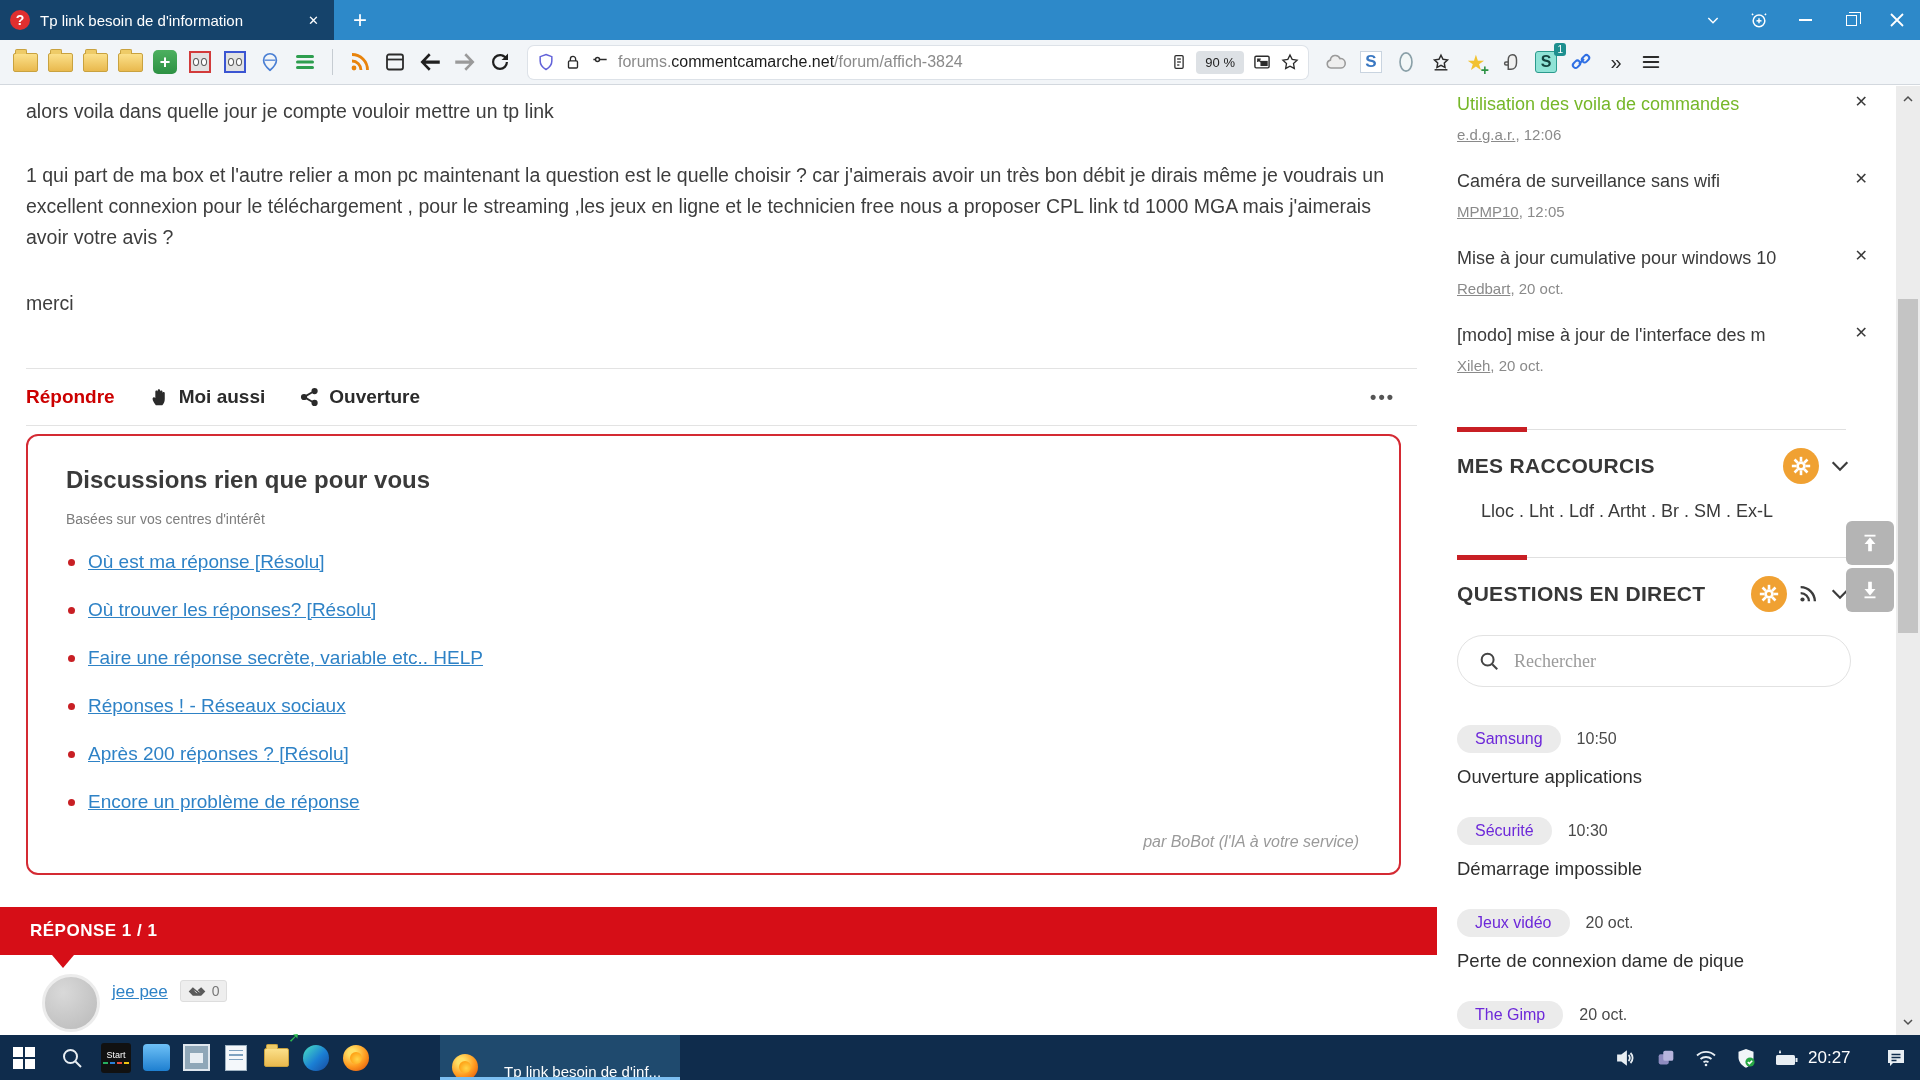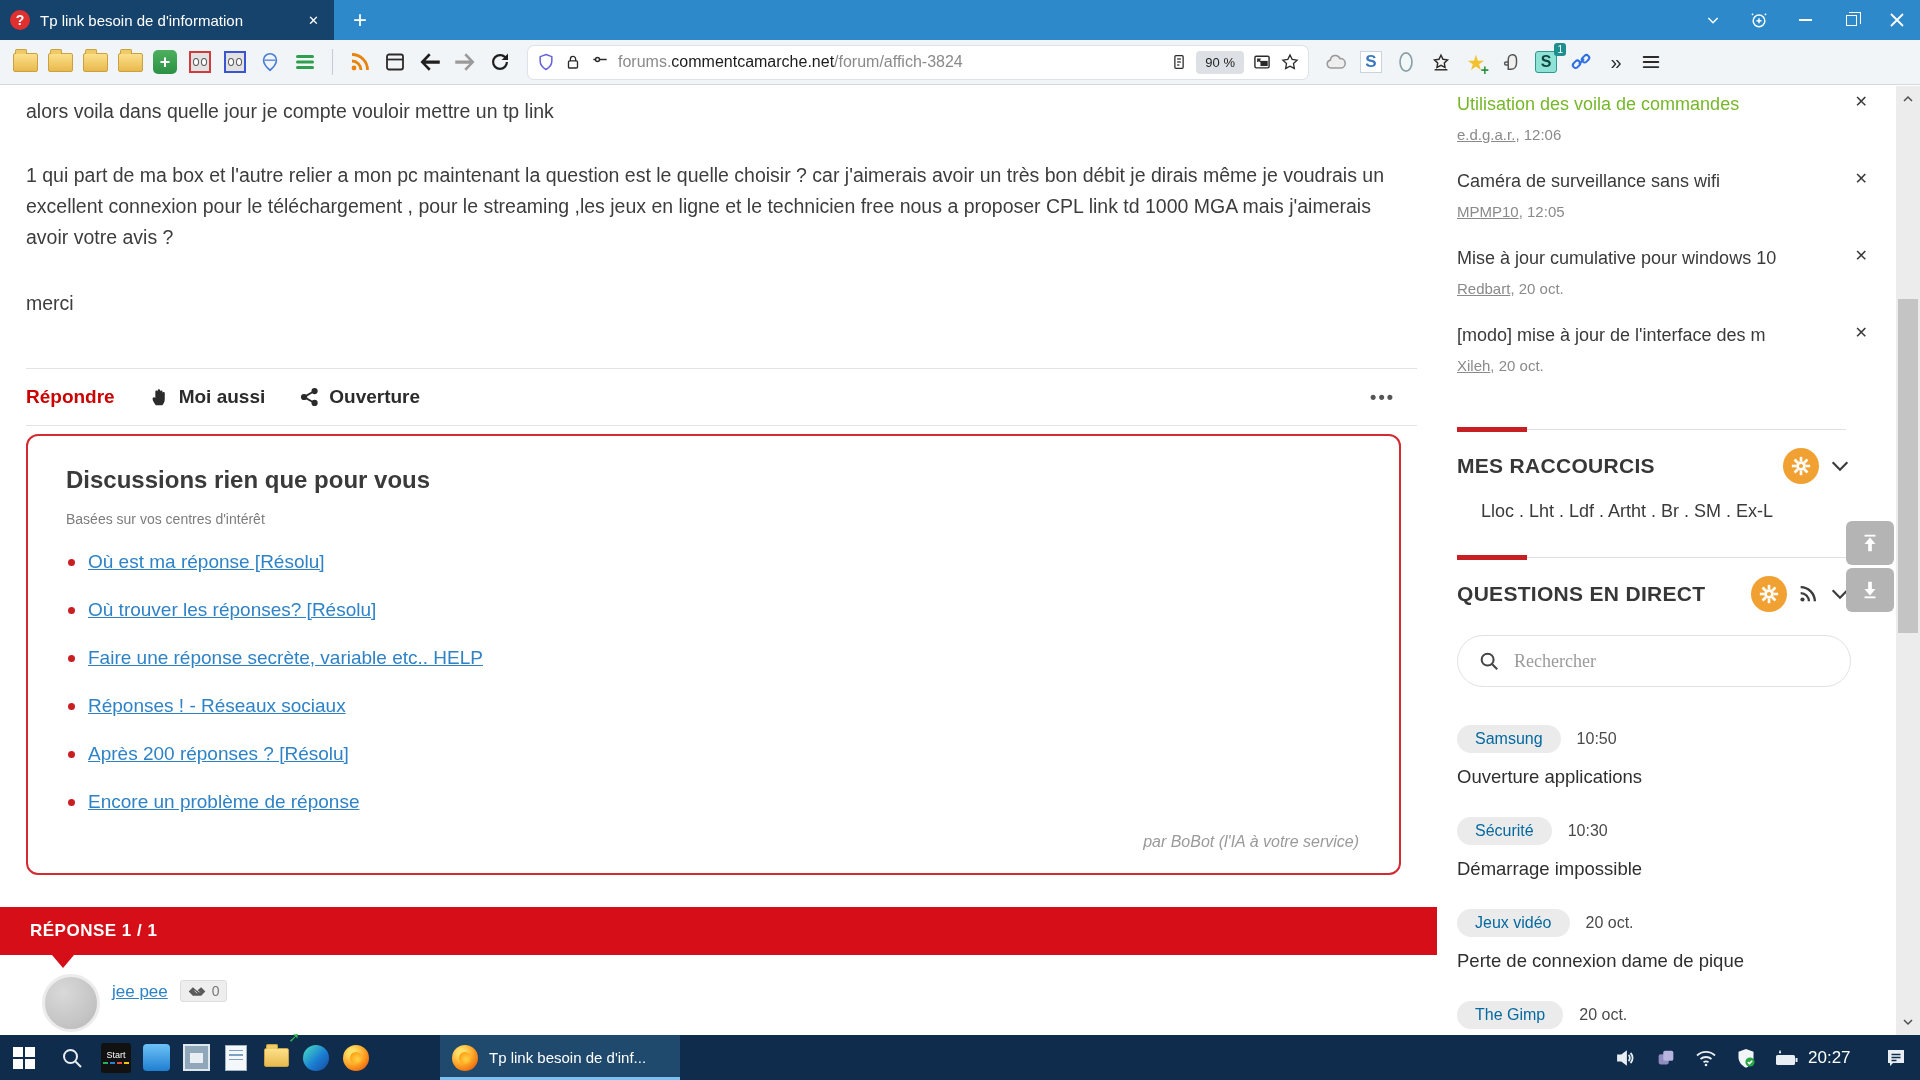--- a/index.html
+++ b/index.html
@@ -90,41 +90,41 @@
   .side-head h2{font-size:21px;color:#373737;letter-spacing:.3px;flex:0 0 auto}
   .side-head .flex{flex:1}
   .gear-btn{width:36px;height:36px;border-radius:50%;background:#f0a132;display:flex;align-items:center;justify-content:center;cursor:pointer;flex:0 0 auto}
   .shortcuts{margin:17px 0 0 26px;color:#3a3a3a;font-size:18px}
   .searchbox{margin:23px 45px 0 2px;height:52px;border:1px solid #e2e2e2;border-radius:26px;background:#fff;display:flex;align-items:center;padding:0 20px;gap:14px}
   .searchbox input{border:none;outline:none;font-size:18px;color:#444;flex:1;font-family:Liberation Serif, serif;background:transparent}
   .searchbox input::placeholder{color:#9b9b9b}
   .live-item{margin:0 45px 0 2px}
   .li-1{margin-top:38px}
   .live-top{display:flex;align-items:center;gap:16px}
-  .tag-pill{background:#ebebeb;border-radius:16px;padding:5px 18px;font-size:16px;color:#0369a1;cursor:pointer}
+  .tag-pill{background:#ebebeb;border-radius:16px;padding:5px 18px;font-size:16px;color:#6d28d9;cursor:pointer}
   .live-time{font-size:16px;color:#4a4a4a}
   .live-title{margin-top:13px;color:#2f2f2f;font-size:18.5px;cursor:pointer}
   .live-gap{height:29px}
 
   
   .pg-scroll{position:absolute;right:26px;top:435px;width:48px;display:flex;flex-direction:column;gap:3px}
   .pg-btn{height:44px;background:#b4b4b4;border-radius:6px;display:flex;align-items:center;justify-content:center;cursor:pointer}
 
   
   .scrollcol{position:absolute;right:0;top:0;width:24px;height:100%;background:#ececec}
   .sc-arrow{position:absolute;left:0;width:24px;height:22px;display:flex;align-items:center;justify-content:center;cursor:pointer}
   .sc-thumb{position:absolute;left:2px;width:20px;top:213px;height:334px;background:#c4c4c4;cursor:pointer}
 
   
   .taskbar{position:absolute;left:0;bottom:0;width:1920px;height:45px;background:#0f2c4c;display:flex;align-items:stretch}
   .tk-btn{width:48px;display:flex;align-items:center;justify-content:center;cursor:pointer;flex:0 0 auto}
   .tk-ic{width:40px;display:flex;align-items:center;justify-content:center;cursor:pointer;flex:0 0 auto}
   .winlogo{display:grid;grid-template-columns:10px 10px;grid-template-rows:10px 10px;gap:2px}
   .winlogo i{background:#fff;display:block}
-  .task-active{width:240px;background:#1f4a6e;display:flex;align-items:center;gap:11px;padding:0 12px;position:relative;cursor:pointer;flex:0 0 auto}
+  .task-active{width:240px;background:#1f4a6e;display:flex;align-items:flex-end;gap:26px;padding:0 12px;position:relative;cursor:pointer;flex:0 0 auto}
   .task-active:after{content:"";position:absolute;left:0;right:0;bottom:0;height:3px;background:#7cc0f2}
   .task-active span{color:#fff;font-size:15px;white-space:nowrap;overflow:hidden}
   .ffx{width:26px;height:26px;border-radius:50%;background:radial-gradient(circle at 35% 30%,#ffe066 15%,#ff9a1f 55%,#e0570e 90%);flex:0 0 auto;position:relative}
   .ffx:before{content:"";position:absolute;left:7px;top:7px;width:12px;height:12px;border-radius:50%;background:radial-gradient(circle at 60% 60%,#ffd54a,#ff8c00)}
   .edge{width:26px;height:26px;border-radius:50%;background:linear-gradient(135deg,#49e2c2,#1b7fd4 55%,#174a9e)}
   .blueapp{width:27px;height:27px;border-radius:4px;background:linear-gradient(#6ec1f7,#1e7fd0)}
   .photos{width:27px;height:27px;background:#8fa7b8;border:2px solid #dfe7ee;display:flex;align-items:center;justify-content:center}
   .photos i{width:13px;height:10px;background:#e8eef3;display:block}
   .notepad{width:22px;height:26px;background:#f4f8fb;border:1px solid #9fb3c2;display:flex;flex-direction:column;gap:3px;padding:4px 3px}
   .notepad i{height:1.5px;background:#7da2c0;display:block}

